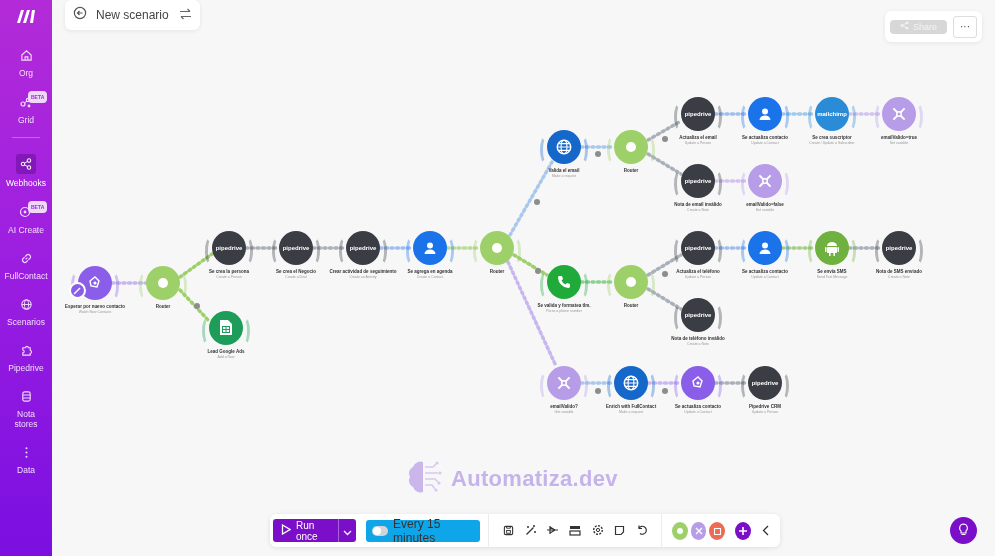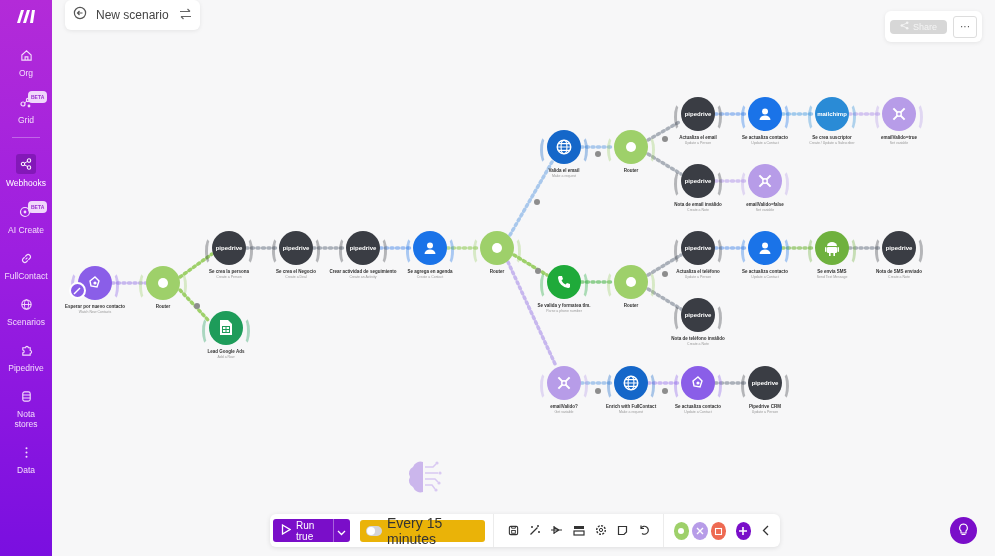--- a/index.html
+++ b/index.html
@@ -34,21 +34,21 @@
 .an{background:#6fb13e;border-color:#6fb13e}
 .gs{background:#1e9c5a;border-color:#1e9c5a}
 .wh{background:#8a5ee8;border-color:#8a5ee8}
 .mc{background:#2a8bd6;border-color:#2a8bd6}
 .watermark{position:absolute;left:405px;top:457px;display:flex;align-items:center;gap:6px}
 .watermark .txt{font-size:22px;font-weight:bold;color:#c6b3ea;letter-spacing:.3px}
 .toolbar{position:absolute;left:270px;top:514px;width:510px;height:33px;background:#fff;border-radius:6px;box-shadow:0 1px 5px rgba(0,0,0,.1);display:flex;align-items:center;padding:0 3px}
 .run-btn{display:flex;height:23px;background:#7a0ec9;border-radius:3px;color:#fff;overflow:hidden}
 .run-main{display:flex;align-items:center;gap:5px;padding:0 8px;font-size:10px}
 .run-drop{width:20px;display:flex;align-items:center;justify-content:center;border-left:1px solid rgba(255,255,255,.35)}
-.sched{margin-left:10px;height:22px;background:#eab308;border-radius:3px;display:flex;align-items:center;gap:5px;padding:0 6px;font-size:14px;color:#333}
+.sched{margin-left:10px;height:22px;background:#0ea5e9;border-radius:3px;display:flex;align-items:center;gap:5px;padding:0 6px;font-size:12px;color:#333}
 .toggle{width:19px;height:10px;background:#d4d4d8;border-radius:6px;position:relative}
 .toggle::after{content:"";position:absolute;left:1px;top:1px;width:8px;height:8px;background:#fff;border-radius:50%}
 .sep{width:1px;height:33px;background:#ececec;margin:0 8px}
 .tool{width:22px;height:22px;display:flex;align-items:center;justify-content:center;margin:0 1.5px;cursor:pointer}
 .circ{width:18px;height:18px;border-radius:50%;display:flex;align-items:center;justify-content:center;margin:0 1.5px}
 .help{position:absolute;left:950px;top:517px;width:27px;height:27px;border-radius:50%;background:#7a0ec9;display:flex;align-items:center;justify-content:center}
 </style>
 </head>
 <body>
 
@@ -407,29 +407,30 @@
           <path d="M20 22 H30 L33 25"></path>
           <path d="M20 28 H27 L30 32"></path>
         </g>
         <g fill="#d9c9f2">
           <circle cx="32" cy="6" r="1.6"></circle>
           <circle cx="35" cy="16" r="1.6"></circle>
           <circle cx="34" cy="26" r="1.6"></circle>
           <circle cx="31" cy="33" r="1.6"></circle>
         </g>
       </svg></span>
+  <span class="txt">Automatiza.dev</span>
 </div>
 
 <div class="toolbar">
   <div class="run-btn">
     <div class="run-main">
       <span><svg width="10" height="11" viewBox="0 0 10 11">
             <path d="M1.5 1 L9 5.5 L1.5 10Z" fill="none" stroke="#fff" stroke-width="1.3"></path>
           </svg></span>
-      <span>Run true</span>
+      <span>Run once</span>
     </div>
     <div class="run-drop">
         <span><svg width="9" height="6" viewBox="0 0 9 6">
             <path d="M1 1 L4.5 4.5 L8 1" fill="none" stroke="#fff" stroke-width="1.3"></path>
           </svg></span>
       </div>
   </div>
   <div class="sched">
     <span class="toggle"></span>
     <span>Every 15 minutes</span>

